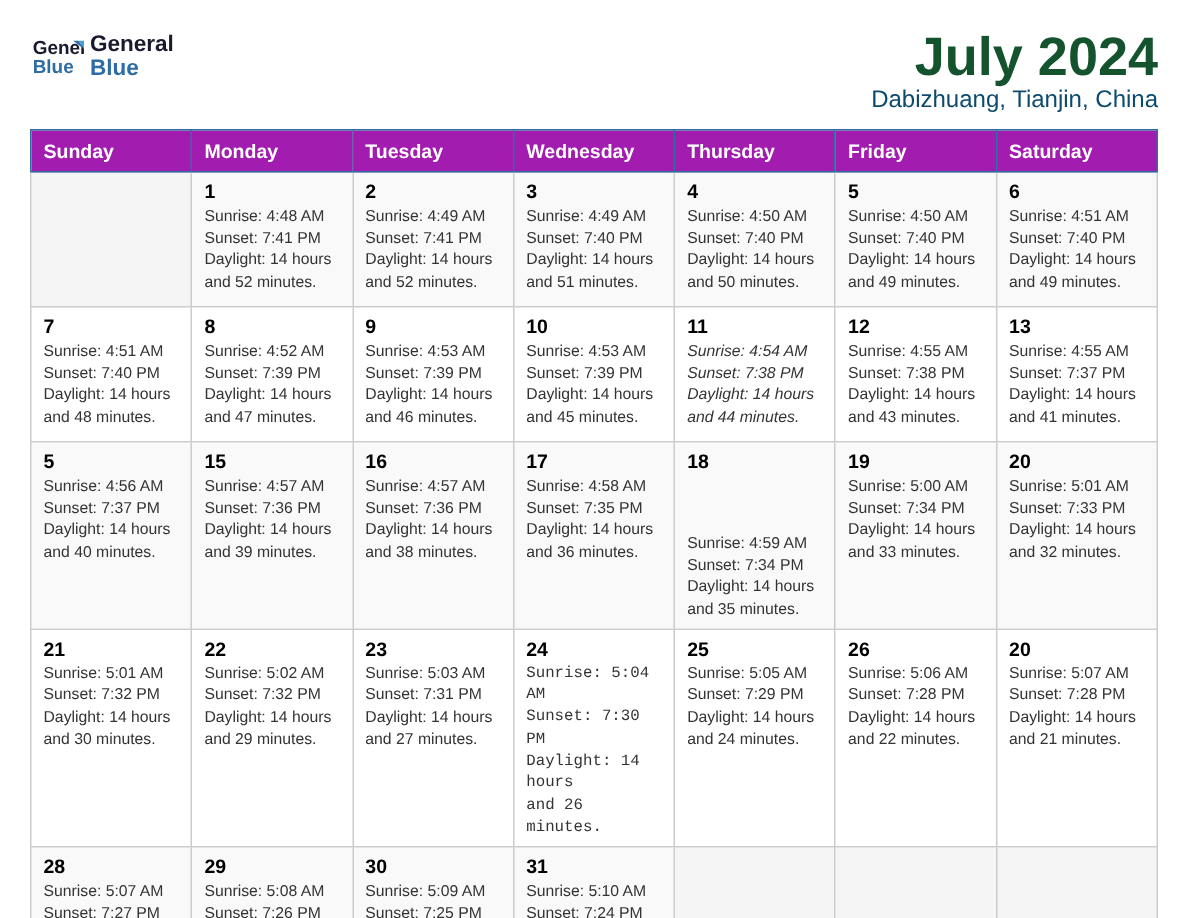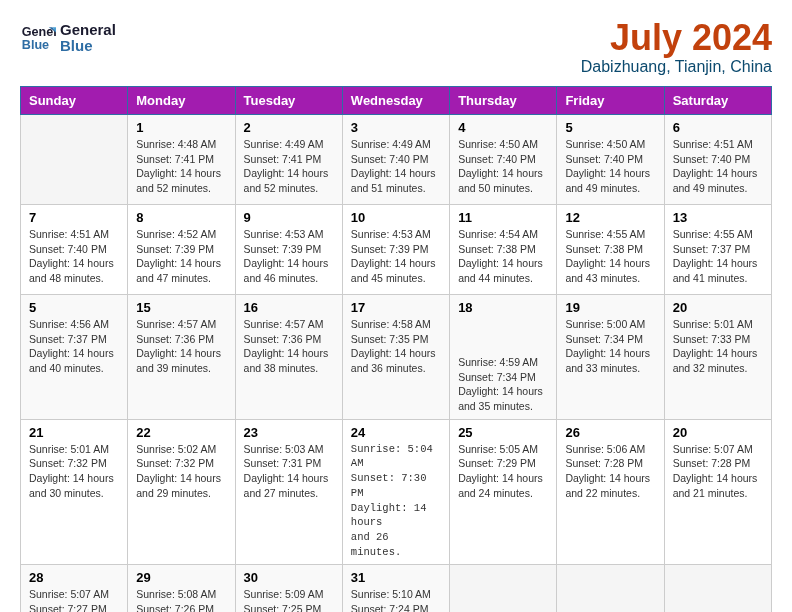--- a/index.html
+++ b/index.html
@@ -24,21 +24,21 @@
     .logo-icon {
       width: 36px;
       height: 36px;
     }
     .title-block {
       text-align: right;
     }
     .month-year {
       font-size: 36px;
       font-weight: bold;
-      color: #c2410c;
+      color: #14532d;
       line-height: 1;
     }
     .location {
       font-size: 16px;
       color: #0c4a6e;
       margin-top: 2px;
     }
     table {
       width: 100%;
       border-collapse: collapse;
@@ -186,21 +186,21 @@
         </td>
         <td>
           <span class="day-num">10</span>
           <div class="day-detail" style="white-space: pre-line;">Sunrise: 4:53 AM
 Sunset: 7:39 PM
 Daylight: 14 hours
 and 45 minutes.</div>
         </td>
         <td>
           <span class="day-num">11</span>
-          <div class="day-detail" style="white-space: pre-line;">Sunrise: 4:54 AM
+          <div class="day-detail" style="white-space: pre-line; font-style: italic;">Sunrise: 4:54 AM
 Sunset: 7:38 PM
 Daylight: 14 hours
 and 44 minutes.</div>
         </td>
         <td>
           <span class="day-num">12</span>
           <div class="day-detail" style="white-space: pre-line;">Sunrise: 4:55 AM
 Sunset: 7:38 PM
 Daylight: 14 hours
 and 43 minutes.</div>

